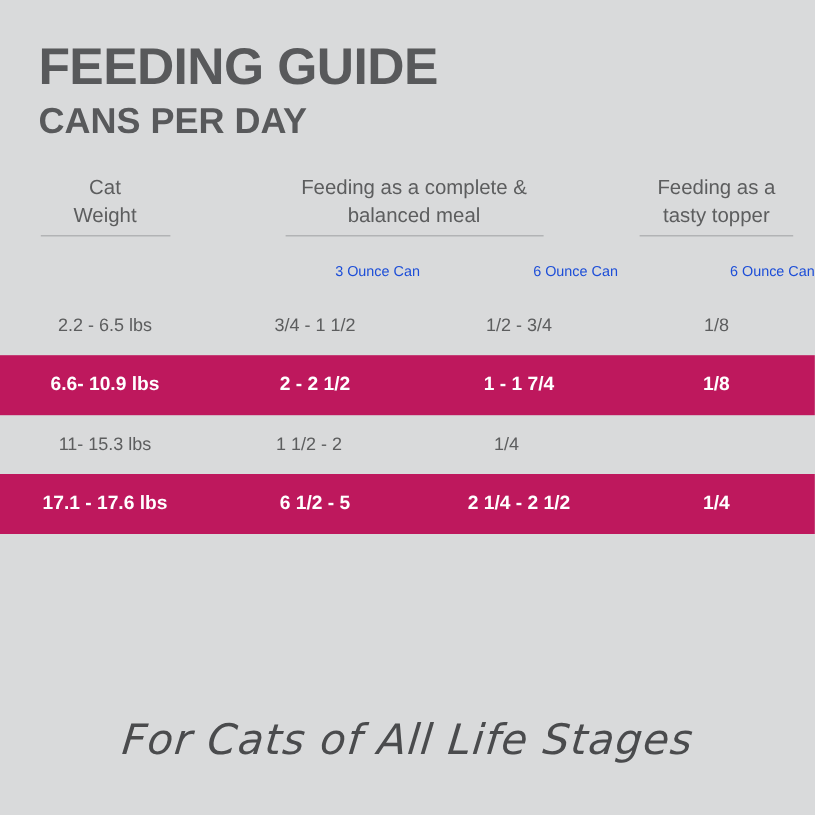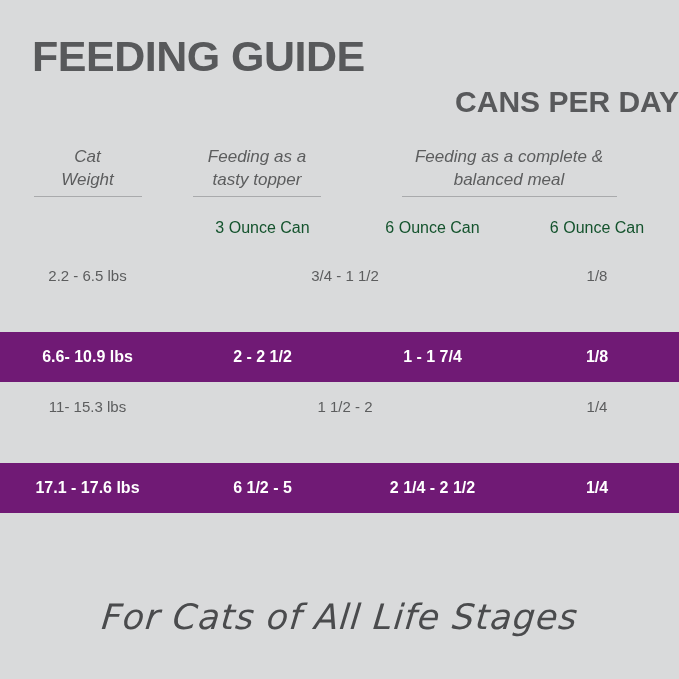--- a/index.html
+++ b/index.html
@@ -31,21 +31,20 @@
     line-height: 1.05;
     margin: 0;
   }
   .sub-title {
     font-size: 30px;
     font-weight: bold;
     letter-spacing: 0px;
     color: #58595b;
     line-height: 1.1;
     margin: 6px 0 0 0;
-    text-align: right;
   }
 
   .table {
     margin-top: 18px;
     width: 679px;
   }
   .row {
     display: flex;
     width: 100%;
     align-items: stretch;
@@ -62,56 +61,54 @@
   
   .head-row {
     padding-top: 6px;
   }
   .head-cell {
     font-size: 17px;
     color: #5c5d5e;
     line-height: 1.35;
     padding: 4px 10px 8px 10px;
     box-sizing: border-box;
-    font-style: italic;
   }
   .head-cell .underline {
     display: block;
     height: 1px;
     background: #a9aaac;
     margin: 4px auto 0 auto;
   }
   .u1 { width: 108px; }
   .u2 { width: 215px; }
   .u3 { width: 128px; }
 
   .subhead-row {
     padding-top: 8px;
   }
   .subhead-cell {
-    font-size: 16px;
-    color: #14532d;
+    font-size: 12px;
+    color: #1d4ed8;
     padding: 6px 0 14px 0;
+    text-align: right;
   }
 
   .data-row {
     font-size: 15px;
     color: #5c5d5e;
   }
   .data-row .cell {
     padding: 16px 0;
   }
   .data-row.light {
     background: transparent;
-    justify-content: space-between;
   }
   .data-row.dark {
-    background: #701a75;
+    background: #be185d;
     color: #ffffff;
-    margin-top: 32px;
   }
   .data-row.dark .cell {
     color: #ffffff;
     font-weight: bold;
     font-size: 16px;
   }
 
   .footer {
     position: absolute;
     left: 0;
@@ -140,42 +137,43 @@
   </div>
 
   <div class="table">
 
     <div class="row head-row">
       <div class="col c1 head-cell">
         <div>Cat</div>
         <div>Weight</div>
         <span class="underline u1"></span>
       </div>
+      <div class="col head-cell" style="width:340px;">
+        <div>Feeding as a complete &amp;</div>
+        <div>balanced meal</div>
+        <span class="underline u2"></span>
+      </div>
       <div class="col c4 head-cell">
         <div>Feeding as a</div>
         <div>tasty topper</div>
         <span class="underline u3"></span>
       </div>
-      <div class="col head-cell" style="width:340px;">
-        <div>Feeding as a complete &amp;</div>
-        <div>balanced meal</div>
-        <span class="underline u2"></span>
-      </div>
     </div>
 
     <div class="row subhead-row">
       <div class="col c1 subhead-cell"></div>
       <div class="col c2 subhead-cell">3 Ounce Can</div>
       <div class="col c3 subhead-cell">6 Ounce Can</div>
       <div class="col c4 subhead-cell">6 Ounce Can</div>
     </div>
 
     <div class="row data-row light">
       <div class="col c1 cell">2.2 - 6.5 lbs</div>
       <div class="col c2 cell">3/4 - 1 1/2</div>
+      <div class="col c3 cell">1/2 - 3/4</div>
       <div class="col c4 cell">1/8</div>
     </div>
 
     <div class="row data-row dark">
       <div class="col c1 cell">6.6- 10.9 lbs</div>
       <div class="col c2 cell">2 - 2 1/2</div>
       <div class="col c3 cell">1 - 1 7/4</div>
       <div class="col c4 cell">1/8</div>
     </div>
 

